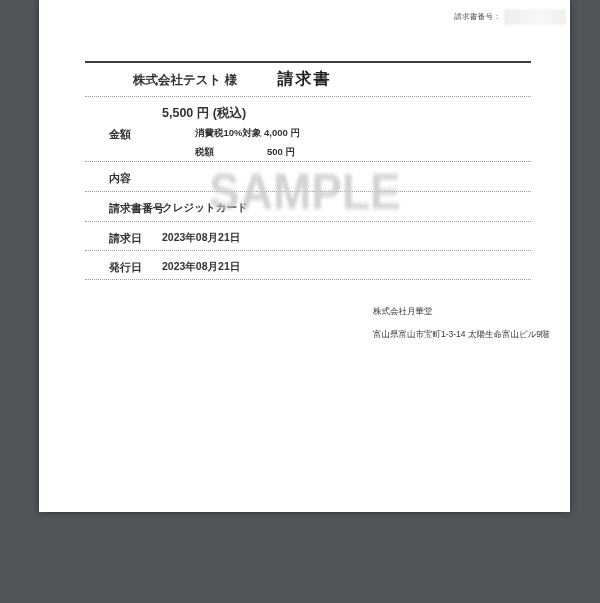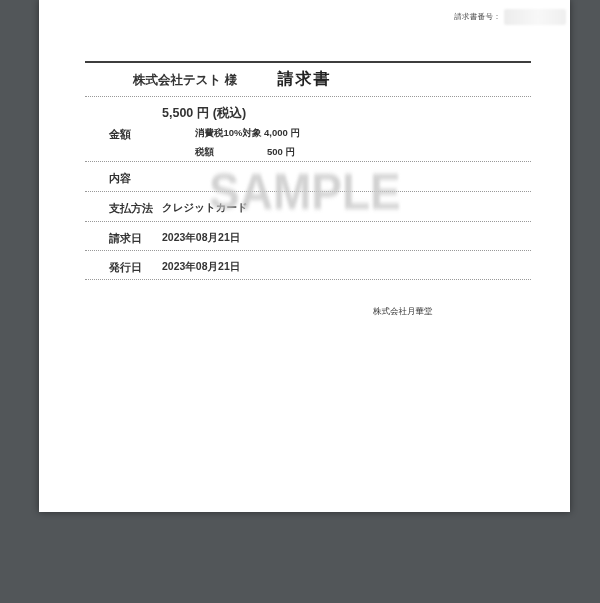--- a/index.html
+++ b/index.html
@@ -74,35 +74,36 @@
     <div class="sub x-subval1 y-amount">4,000 円</div>
     <div class="sub x-sub y-tax">税額</div>
     <div class="sub x-subval2 y-tax">500 円</div>
 
     <div class="rule rule-dot d2"></div>
 
     <div class="lab y-content">内容</div>
 
     <div class="rule rule-dot d3"></div>
 
-    <div class="lab y-payment">支払方法</div>
+    <div class="lab y-payment">請求書番号</div>
     <div class="val y-payment">クレジットカード</div>
 
     <div class="rule rule-dot d4"></div>
 
     <div class="lab y-billing">請求日</div>
     <div class="val y-billing">2023年08月21日</div>
 
     <div class="rule rule-dot d5"></div>
 
     <div class="lab y-issue">発行日</div>
     <div class="val y-issue">2023年08月21日</div>
 
     <div class="rule rule-dot d6"></div>
 
     <div class="issuer">
       <div>株式会社月華堂</div>
+      <div>富山県富山市宝町1-3-14 太陽生命富山ビル9階</div>
     </div>
 
     <div class="watermark">SAMPLE</div>
 
   </div>
 </div>
 
 </body></html>

